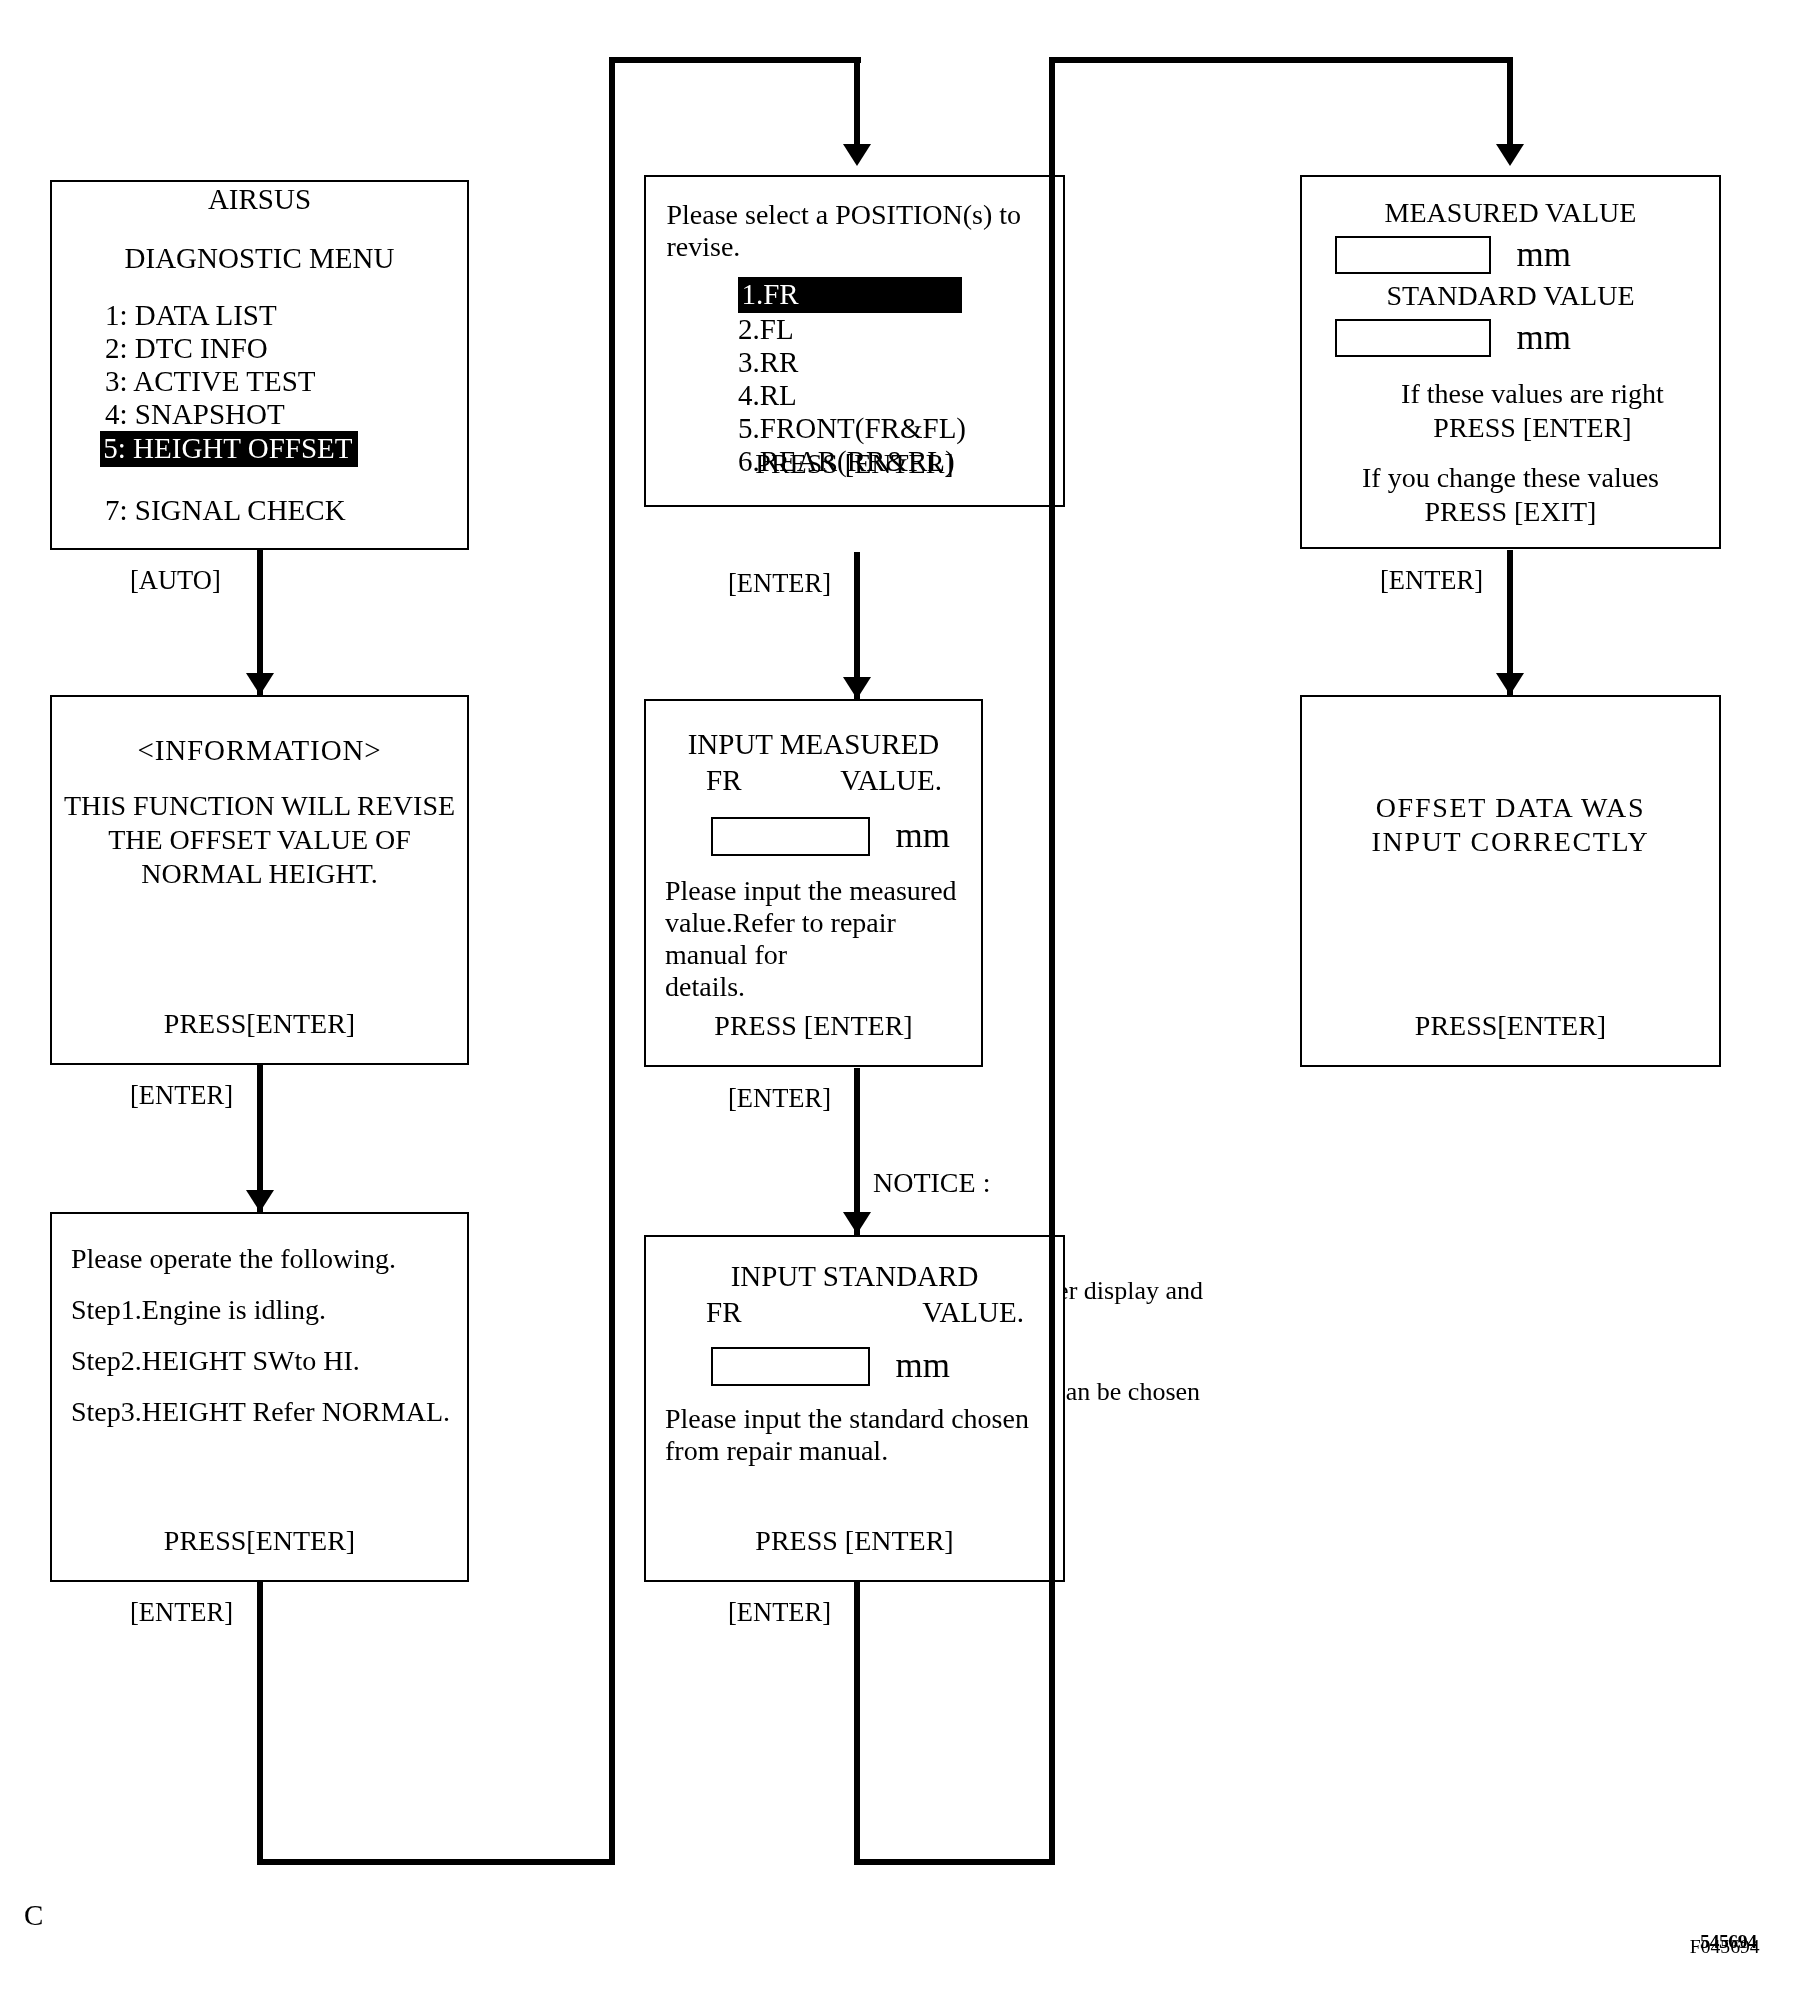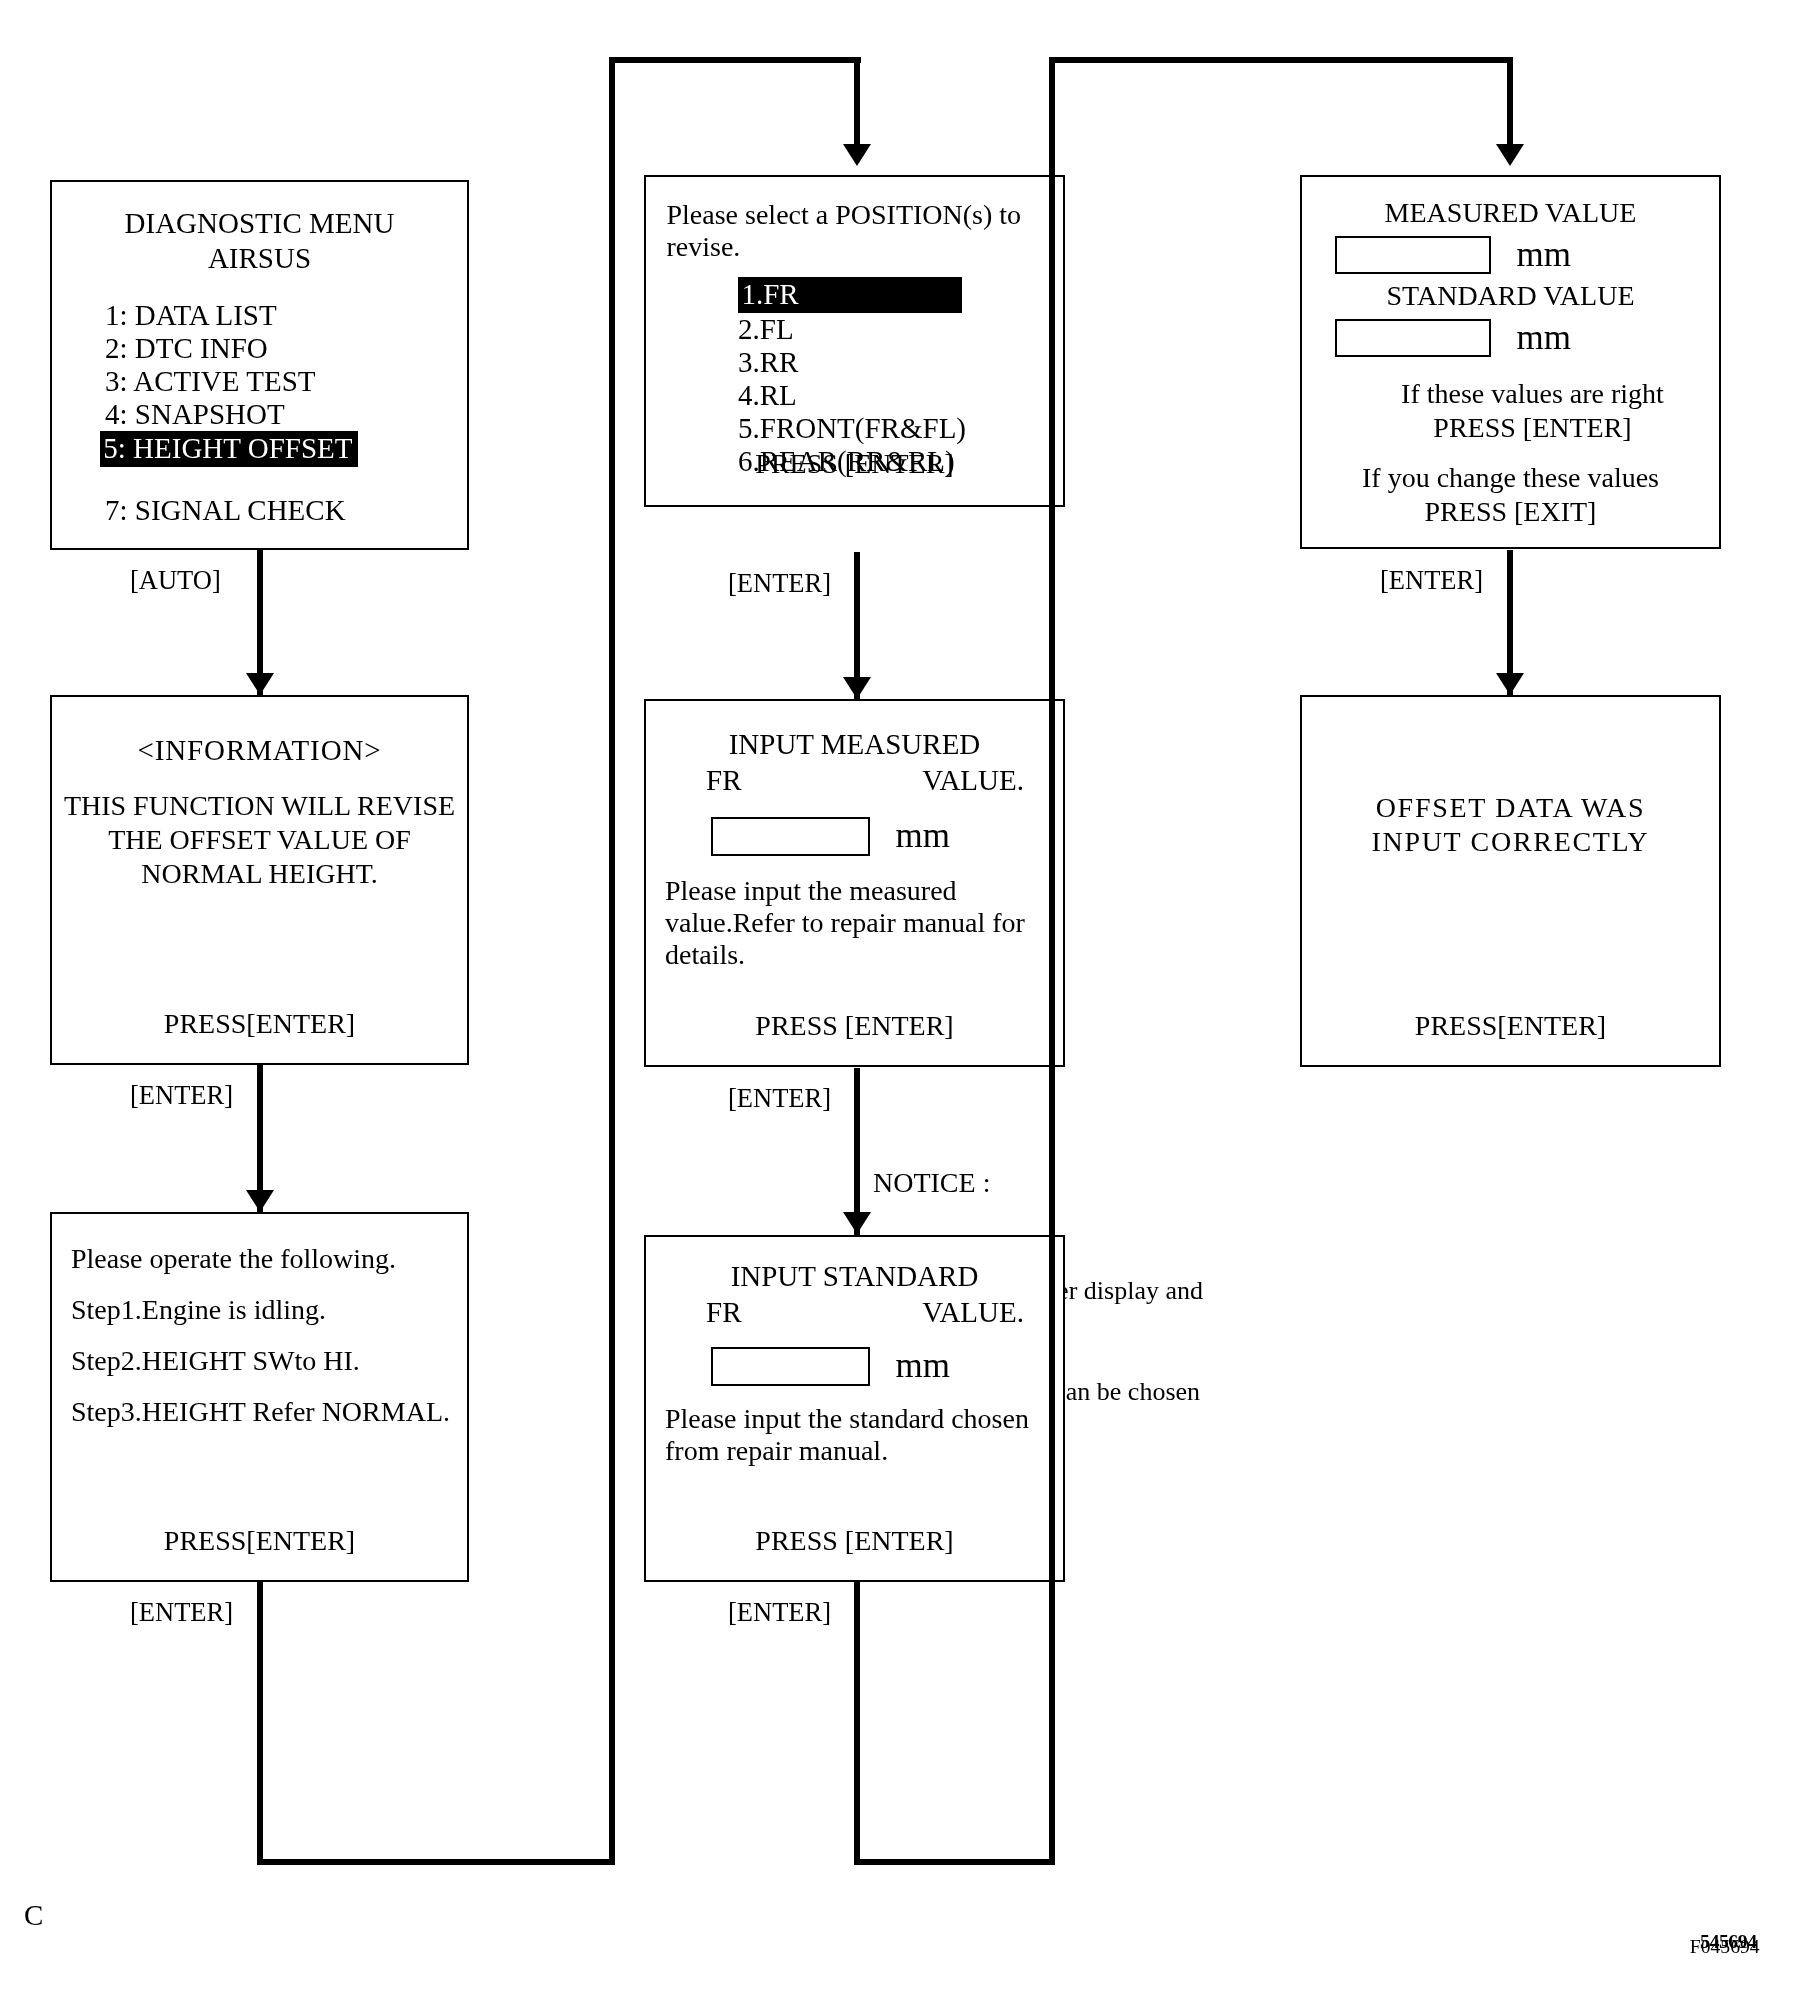--- a/index.html
+++ b/index.html
@@ -36,22 +36,22 @@
   .figref{position:absolute;font-size:19.7px;white-space:nowrap;}
   .figref .bold{position:absolute;left:12px;top:-3.4px;font-weight:bold;letter-spacing:-0.4px;}
   .figref .thin{position:absolute;left:1.7px;top:1.7px;}
 </style>
 </head>
 <body>
 
 <div class="stage">
 
   <div class="screen" style="left:50px;top:180px;width:419px;height:370px;">
+    <div class="scr-line t31">AIRSUS</div>
     <div class="scr-line t31" style="margin-top:24px;">DIAGNOSTIC MENU</div>
-    <div class="scr-line t31">AIRSUS</div>
 
     <div style="margin-top:22px;padding-left:53px;">
       <div class="scr-left t31">1: DATA LIST</div>
       <div class="scr-left t31">2: DTC INFO</div>
       <div class="scr-left t31">3: ACTIVE TEST</div>
       <div class="scr-left t31">4: SNAPSHOT</div>
       <div class="scr-left t31" style="margin-left:-5.1px;">
         <span class="hl">5: HEIGHT OFFSET</span>
       </div>
       <div class="scr-left t31" style="margin-top:27px;">7: SIGNAL CHECK</div>
@@ -109,21 +109,21 @@
       <div class="scr-left t31">5.FRONT(FR&amp;FL)</div>
       <div class="scr-left t31">6.REAR(RR&amp;RL)</div>
     </div>
     <div class="scr-line t30" style="position:absolute;left:0;right:0;bottom:24px;">PRESS [ENTER]</div>
   </div>
 
   <div class="vline" style="left:854px;top:552px;height:147px;"></div>
   <div class="arrow" style="left:843px;top:677px;"></div>
   <div class="conn-label" style="left:728px;top:568px;">[ENTER]</div>
 
-  <div class="screen" style="left:644px;top:699px;width:421px;height:368px;">
+  <div class="screen" style="left:644px;top:699px;width:339px;height:368px;">
     <div class="scr-line t31" style="margin-top:26px;">INPUT MEASURED</div>
     <div style="margin-top:1.7px;padding:0 39px 0 60px;display:flex;justify-content:space-between;">
       <span class="t31">FR</span>
       <span class="t31">VALUE.</span>
     </div>
     <div style="margin-top:19px;padding-left:65px;">
       <span class="field" style="width:159px;height:39px;"></span>
       <span class="mm" style="margin-left:22px;">mm</span>
     </div>
     <div style="margin-top:19px;padding-left:19px;">

